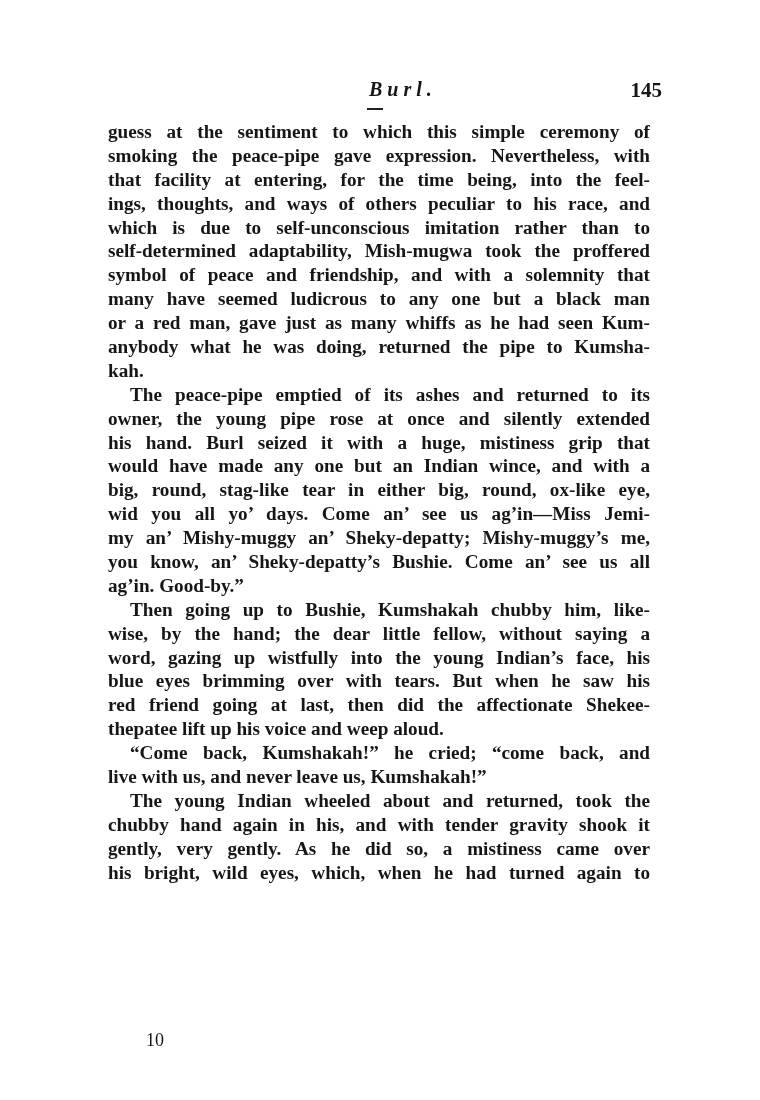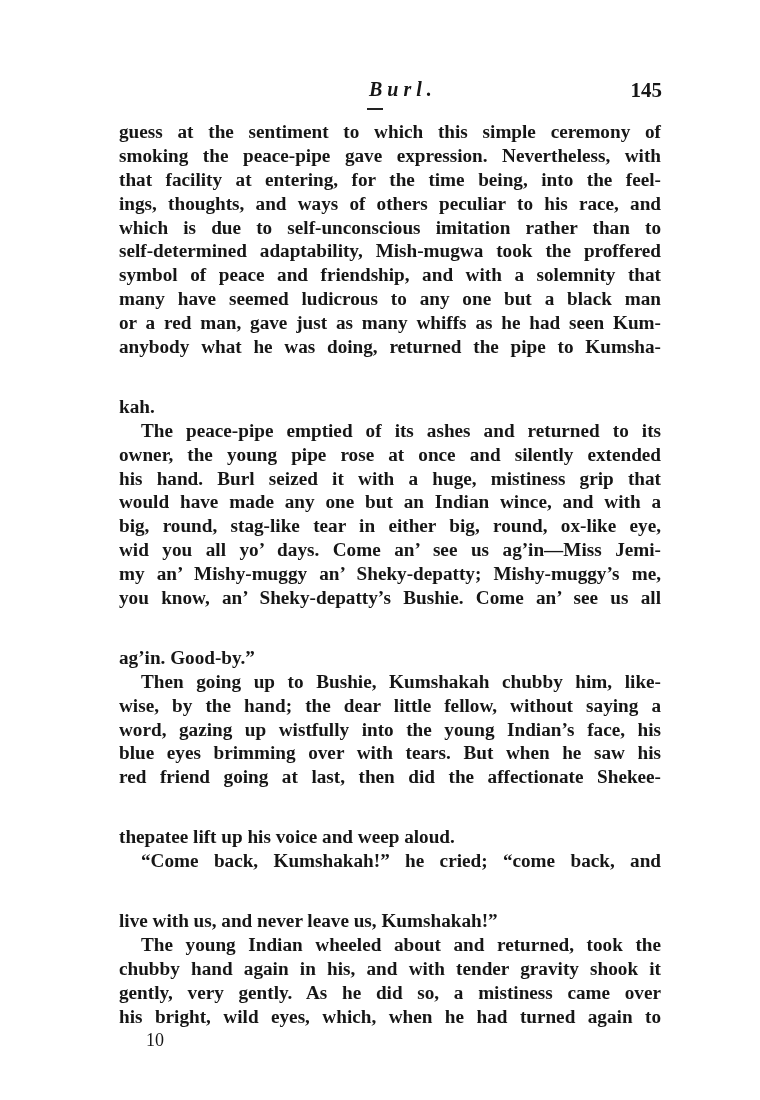--- a/index.html
+++ b/index.html
@@ -49,36 +49,35 @@
     .page-number {
       position: absolute;
       right: 0;
       top: 0;
       font-weight: bold;
       font-size: 21px;
       text-align: right;
     }
     .text-block {
       position: absolute;
-      left: 119px;
+      left: 108px;
       top: 120px;
       width: 542px;
     }
     .line {
       height: 23.9px;
       line-height: 23.9px;
       font-size: 19.2px;
       white-space: nowrap;
       text-align: justify;
       text-align-last: justify;
       font-weight: 600;
     }
     .line.last {
       text-align-last: left;
-      margin-top: 36px;
     }
     .line.indent {
       padding-left: 22px;
     }
     .signature {
       position: absolute;
       left: 146px;
       top: 1030px;
       font-weight: normal;
       font-size: 18px;

